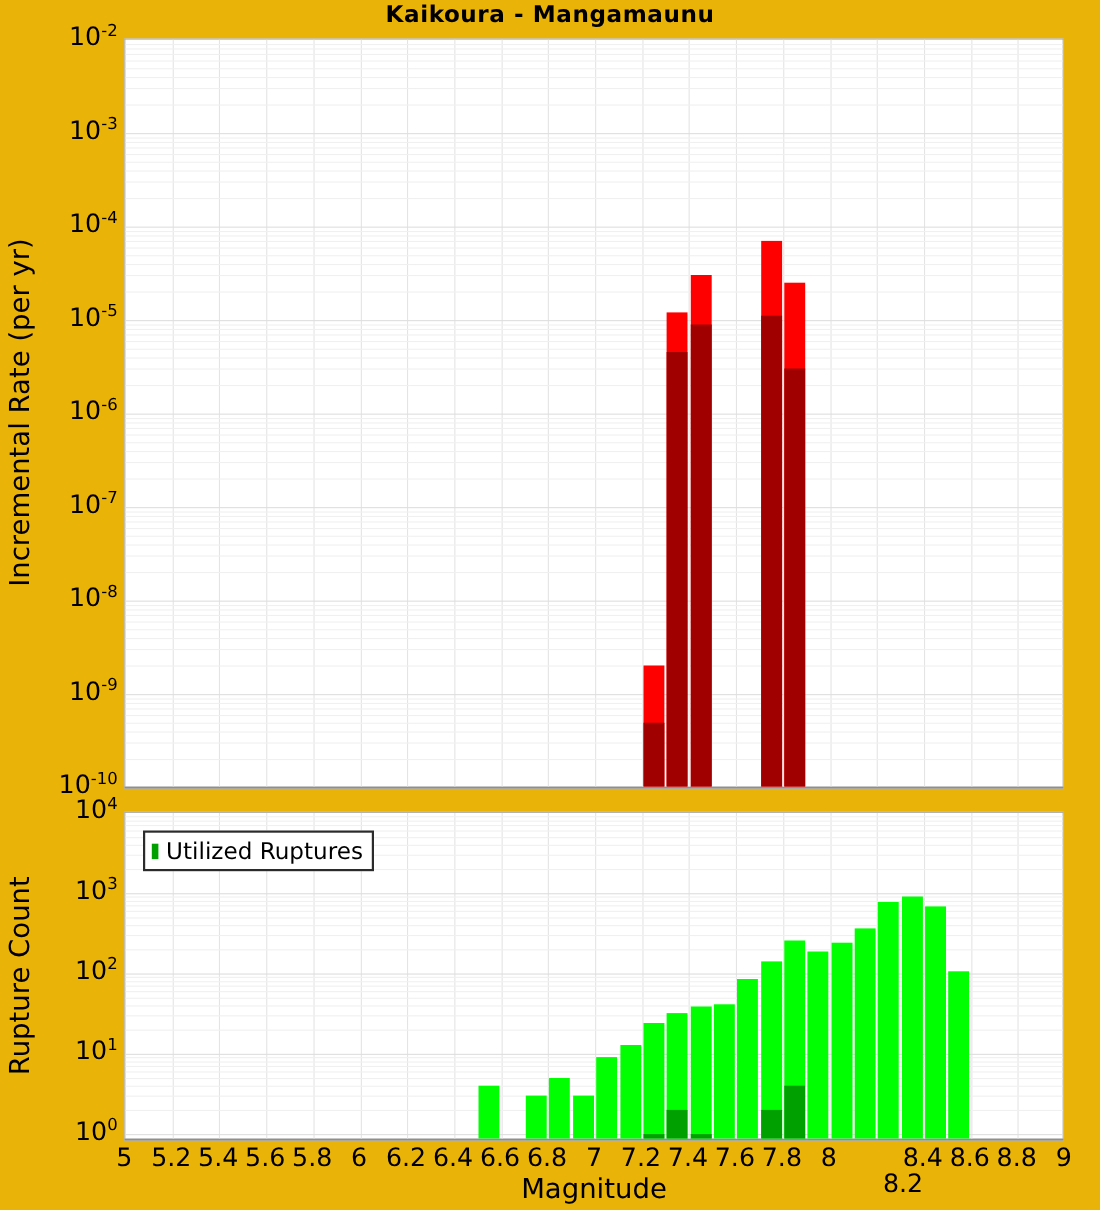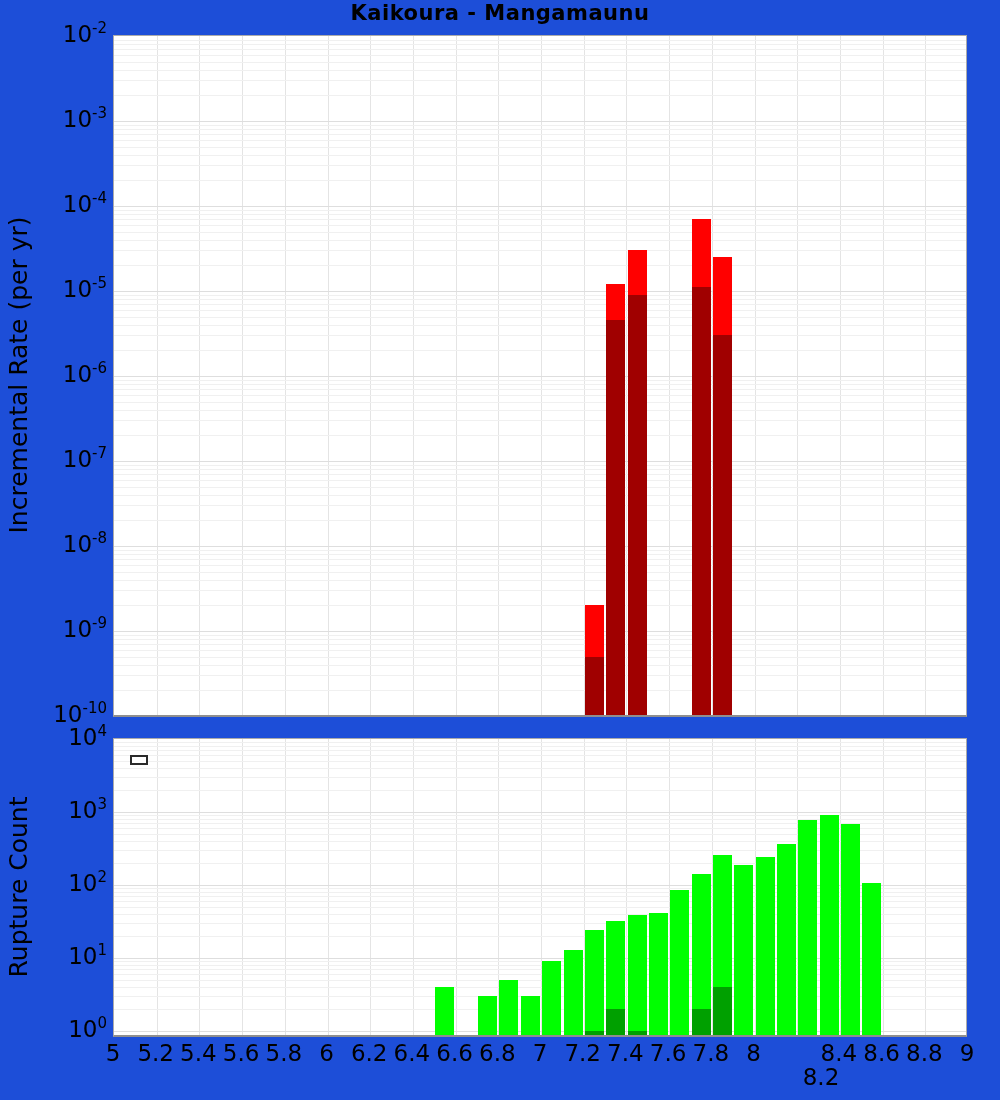--- a/index.html
+++ b/index.html
@@ -1,16 +1,16 @@
 <!DOCTYPE html>
 <html><head>
 <meta charset="utf-8">
 <style>
   html,body{margin:0;padding:0;background:#fff;}
-  #fig{position:relative;width:1000px;height:1100px;background:#1d4ed8;
+  #fig{position:relative;width:1000px;height:1100px;background:#eab308;
        font-family:"DejaVu Sans","Liberation Sans",sans-serif;color:#000;overflow:hidden;}
   .title{position:absolute;left:0;top:1px;width:1000px;text-align:center;
          font-size:21px;font-weight:bold;letter-spacing:.5px;}
   .plot{position:absolute;left:113px;width:854px;background:#fff;box-sizing:border-box;
         border:1px solid #ababab;border-bottom:2px solid #8f8f8f;overflow:hidden;}
   #plot-top{top:35px;height:682px;}
   #plot-bottom{top:738px;height:299px;}
   .vgrid{position:absolute;top:0;width:1px;background:#e4e4e4;}
   .hgrid{position:absolute;left:0;height:1px;}
   .hgrid.major{background:#dedede;}
@@ -31,20 +31,21 @@
   #legend-bottom{left:16px;top:16px;}
 </style>
 </head>
 <body>
 
 <div id="fig">
   <div class="title">Kaikoura - Mangamaunu</div>
 
   <div class="ylabel" style="left:18px;top:375px;">Incremental Rate (per yr)</div>
   <div class="ylabel" style="left:18px;top:887px;">Rupture Count</div>
+  <div class="xlabel">Magnitude</div>
 
   <div class="plot" id="plot-top">
   <div class="vgrid" style="left: 42.7px; height: 680px;"></div>
       <div class="vgrid" style="left: 85.4px; height: 680px;"></div>
       <div class="vgrid" style="left: 128.1px; height: 680px;"></div>
       <div class="vgrid" style="left: 170.8px; height: 680px;"></div>
       <div class="vgrid" style="left: 213.5px; height: 680px;"></div>
       <div class="vgrid" style="left: 256.2px; height: 680px;"></div>
       <div class="vgrid" style="left: 298.9px; height: 680px;"></div>
       <div class="vgrid" style="left: 341.6px; height: 680px;"></div>
@@ -137,20 +138,24 @@
       <div class="bar" style="left: 598.975px; top: 221.175px; width: 19px; height: 458.825px; background: rgb(255, 0, 0);"></div>
       <div class="bar" style="left: 470.875px; top: 620.588px; width: 19px; height: 59.4125px; background: rgb(160, 0, 0);"></div>
       <div class="bar" style="left: 492.225px; top: 284.477px; width: 19px; height: 395.523px; background: rgb(160, 0, 0);"></div>
       <div class="bar" style="left: 513.575px; top: 258.889px; width: 19px; height: 421.111px; background: rgb(160, 0, 0);"></div>
       <div class="bar" style="left: 577.625px; top: 251.482px; width: 19px; height: 428.518px; background: rgb(160, 0, 0);"></div>
       <div class="bar" style="left: 598.975px; top: 299.445px; width: 19px; height: 380.555px; background: rgb(160, 0, 0);"></div>
     </div>
 
   <div class="plot" id="plot-bottom">
     <div class="legend" id="legend-bottom">
+      <div class="legend-row">
+        <span class="swatch" style="background: rgb(0, 160, 0);"></span>
+        <span>Utilized Ruptures</span>
+      </div>
     </div>
   <div class="vgrid" style="left: 42.7px; height: 297px;"></div>
       <div class="vgrid" style="left: 85.4px; height: 297px;"></div>
       <div class="vgrid" style="left: 128.1px; height: 297px;"></div>
       <div class="vgrid" style="left: 170.8px; height: 297px;"></div>
       <div class="vgrid" style="left: 213.5px; height: 297px;"></div>
       <div class="vgrid" style="left: 256.2px; height: 297px;"></div>
       <div class="vgrid" style="left: 298.9px; height: 297px;"></div>
       <div class="vgrid" style="left: 341.6px; height: 297px;"></div>
       <div class="vgrid" style="left: 384.3px; height: 297px;"></div>

